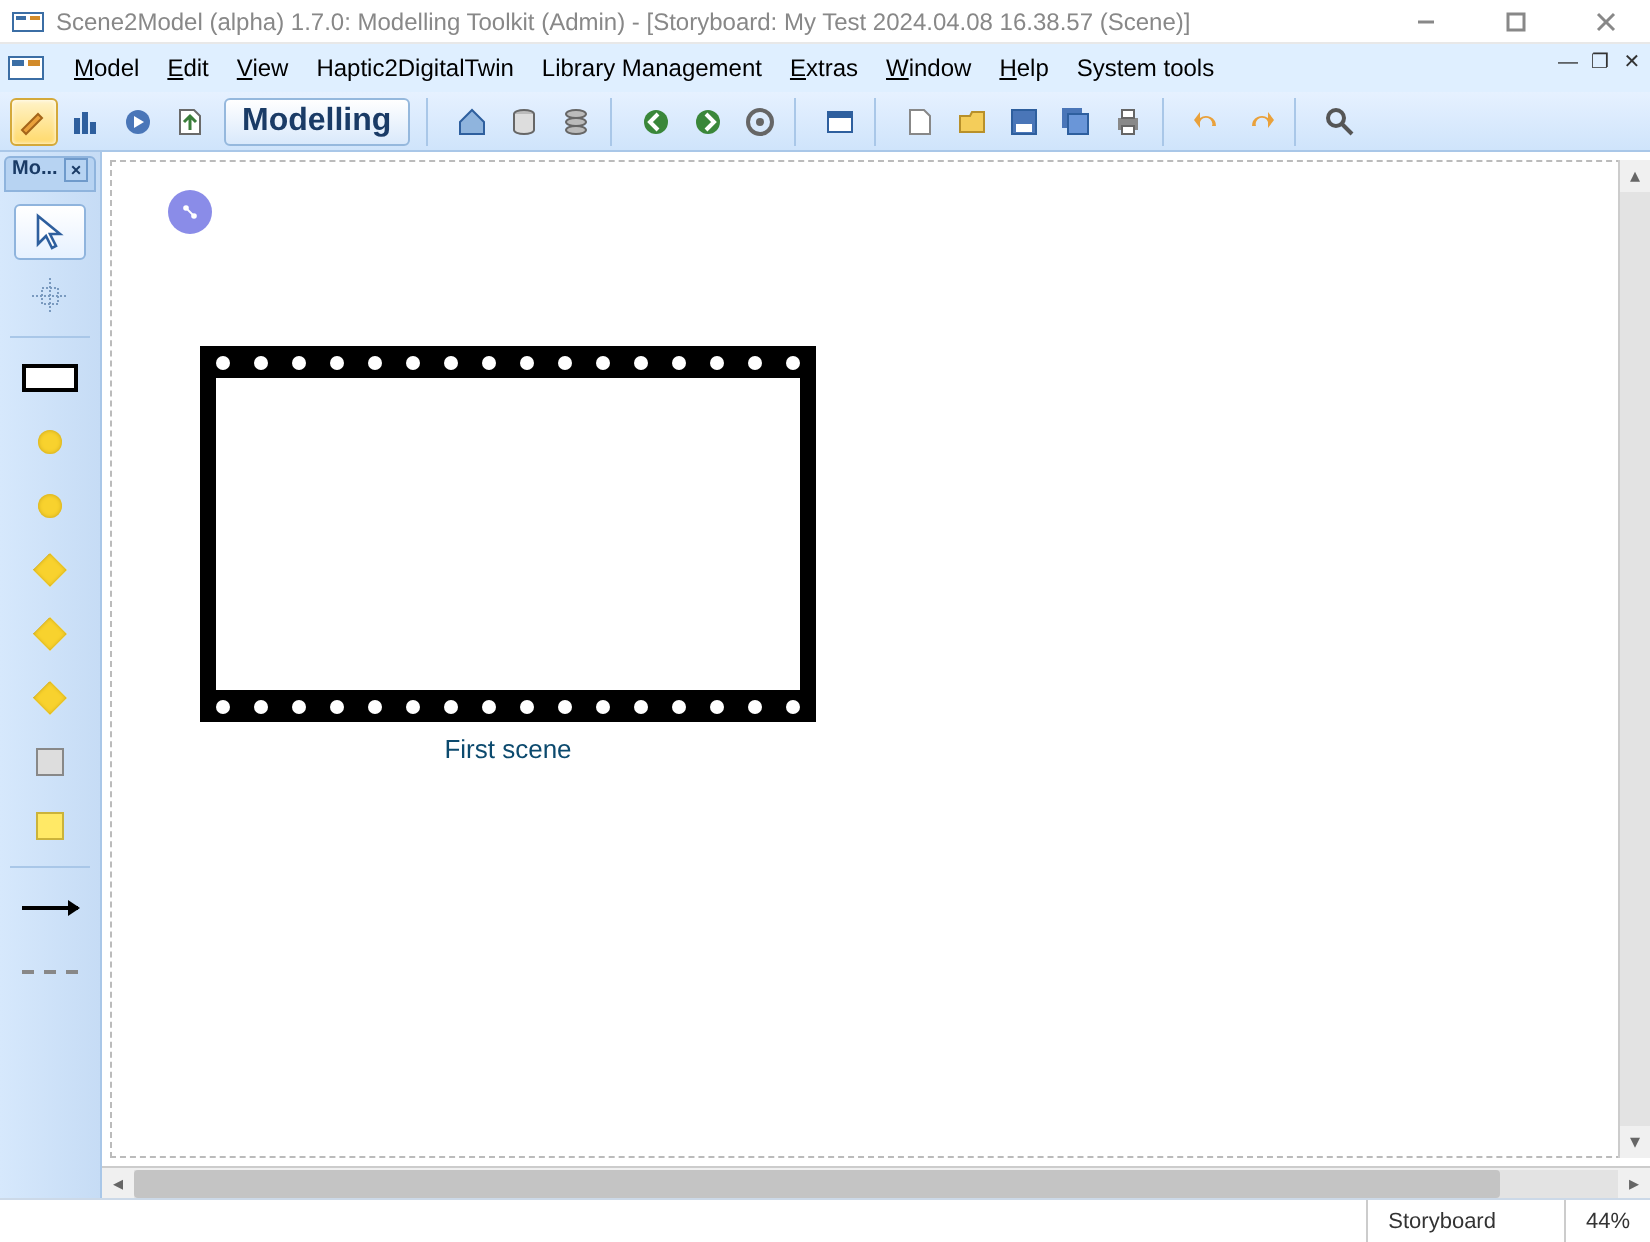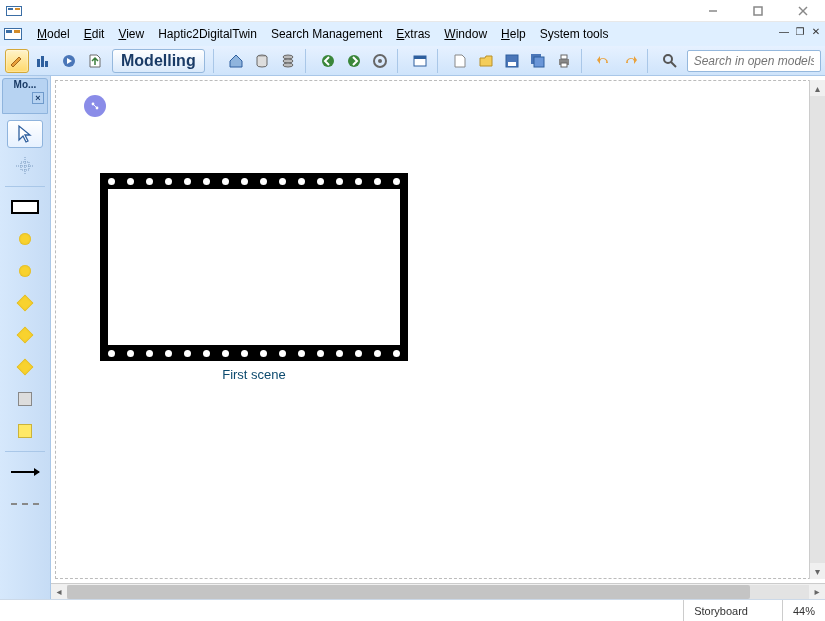--- a/index.html
+++ b/index.html
@@ -25,21 +25,21 @@
 .tbtn.active { background: linear-gradient(#fff3c9,#ffd96a); border-color: #d4a93a; box-shadow: inset 0 0 2px #fff; font-weight:bold;font-size:11px;color:#333;}
 .tbtn svg { width:16px; height:16px; }
 .toolbar .mode-label { min-width: 90px; height: 24px; background: linear-gradient(#fff,#d9e9fb); border: 1px solid #95b8dd; border-radius: 3px; display:flex;align-items:center;padding:0 8px;font-size:16px;font-weight:bold;color:#1a3b66; margin:0 4px;}
 .tool-sep { width: 6px; height: 24px; border-left: 1px solid #a9c7e8; margin: 0 4px; }
 .toolbar .search { flex:1; max-width: 170px; height: 22px; margin-left: 4px; }
 .toolbar .search input { width:100%; height:100%; border:1px solid #95b8dd; border-radius:2px; padding:0 6px; font-size:12px; font-style:italic; color:#666; background:#fff; }
 
 
 .workspace { display:flex; height: 523px; background:#cfe4fb; }
 .palette { width: 50px; background: linear-gradient(90deg,#d6e8fc,#c6dcf5); display:flex; flex-direction:column; align-items:center; padding-top:2px; }
-.palette .tab { width: 46px; height:36px; background:#b7d3f2; border:1px solid #8fb4dd; border-radius:3px 3px 0 0; font-size:10px; font-weight:bold; color:#1a3b66; display:flex; align-items:center; padding:0 3px; gap:2px; margin-bottom:4px;flex-direction:column;}
+.palette .tab { width: 46px; height:18px; background:#b7d3f2; border:1px solid #8fb4dd; border-radius:3px 3px 0 0; font-size:10px; font-weight:bold; color:#1a3b66; display:flex; padding:0 3px; gap:2px; margin-bottom:4px;}
 .palette .tab .x { margin-left:auto; width:12px;height:12px;border:1px solid #6f9acb;font-size:9px;line-height:10px;text-align:center;}
 .palette .pbtn { width:36px; height:28px; margin:2px 0; border:1px solid transparent; border-radius:3px; display:flex; align-items:center; justify-content:center; }
 .palette .pbtn.sel { background:linear-gradient(#fff,#e6f1ff); border-color:#8fb4dd; }
 .shp-rect { width:28px;height:14px;background:#fff;border:2px solid #000; }
 .shp-dot { width:12px;height:12px;background:#f8d22e;border-radius:50%; box-shadow:0 0 2px #c8a219 inset;}
 .shp-diamond{ width:12px;height:12px;background:#f8d22e;transform:rotate(45deg); box-shadow:0 0 2px #c8a219 inset;}
 .shp-sq1{ width:14px;height:14px;background:#ddd;border:1px solid #888;}
 .shp-sq2{ width:14px;height:14px;background:#ffe966;border:1px solid #cbb33a;}
 .shp-arrow{ width:28px;height:2px;background:#000;position:relative;}
 .shp-arrow:after{content:"";position:absolute;right:-1px;top:-3px;border-left:6px solid #000;border-top:4px solid transparent;border-bottom:4px solid transparent;}
@@ -76,20 +76,21 @@
 
 <div class="titlebar">
   <span class="app-icon">
     <svg viewBox="0 0 16 14">
         <rect x="0" y="2" width="16" height="10" fill="#3b6ea5"></rect>
         <rect x="1" y="3" width="14" height="8" fill="#fff"></rect>
         <rect x="2" y="4" width="5" height="2" fill="#3b6ea5"></rect>
         <rect x="9" y="4" width="5" height="2" fill="#d28b2a"></rect>
       </svg>
   </span>
+  <span>Scene2Model (alpha) 1.7.0: Modelling Toolkit (Admin) - [Storyboard: My Test 2024.04.08 16.38.57 (Scene)]</span>
   <span class="spacer"></span>
   <div class="win-btn">
       <svg width="10" height="10">
         <line x1="1" y1="5" x2="9" y2="5" stroke="#888" stroke-width="1.5"></line>
       </svg>
     </div>
   <div class="win-btn">
       <svg width="10" height="10">
         <rect x="1" y="1" width="8" height="8" fill="none" stroke="#888" stroke-width="1.5"></rect>
       </svg>
@@ -108,21 +109,21 @@
         <rect x="0" y="2" width="18" height="12" fill="#3b6ea5"></rect>
         <rect x="1" y="3" width="16" height="10" fill="#fff"></rect>
         <rect x="2" y="4" width="6" height="3" fill="#3b6ea5"></rect>
         <rect x="10" y="4" width="6" height="3" fill="#d28b2a"></rect>
       </svg>
   </span>
   <div class="mitem"><u>M</u><span></span>odel</div>
   <div class="mitem"><u>E</u>dit</div>
   <div class="mitem"><u>V</u>iew</div>
   <div class="mitem"><span>Haptic2DigitalTwin</span></div>
-  <div class="mitem"><span>Search Management</span></div>
+  <div class="mitem"><span>Library Management</span></div>
   <div class="mitem"><u>E</u>xtras</div>
   <div class="mitem"><u>W</u>indow</div>
   <div class="mitem"><u>H</u>elp</div>
   <div class="mitem"><span>System tools</span></div>
   <div class="mdi-controls">
     <div>—</div>
     <div>❐</div>
     <div>✕</div>
   </div>
 </div>
@@ -239,23 +240,20 @@
         <path d="M4 10 A5 5 0 0 1 12 6 L12 3 L15 7 L12 11 L12 8 A3 3 0 0 0 6 10" fill="#e9a13b"></path>
       </svg>
     </div>
   <div class="tool-sep"></div>
   <div class="tbtn">
       <svg viewBox="0 0 16 16">
         <circle cx="6" cy="6" r="4" fill="none" stroke="#555" stroke-width="2"></circle>
         <line x1="9" y1="9" x2="14" y2="14" stroke="#555" stroke-width="2"></line>
       </svg>
     </div>
-  <div class="search">
-    <input placeholder="Search in open models" style="">
-  </div>
 </div>
 
 <div class="workspace">
   <div class="palette">
     <div class="tab">
       <span>Mo...</span>
       <span class="x">×</span>
     </div>
     <div class="pbtn sel">
         <svg width="18" height="20" viewBox="0 0 18 20">

